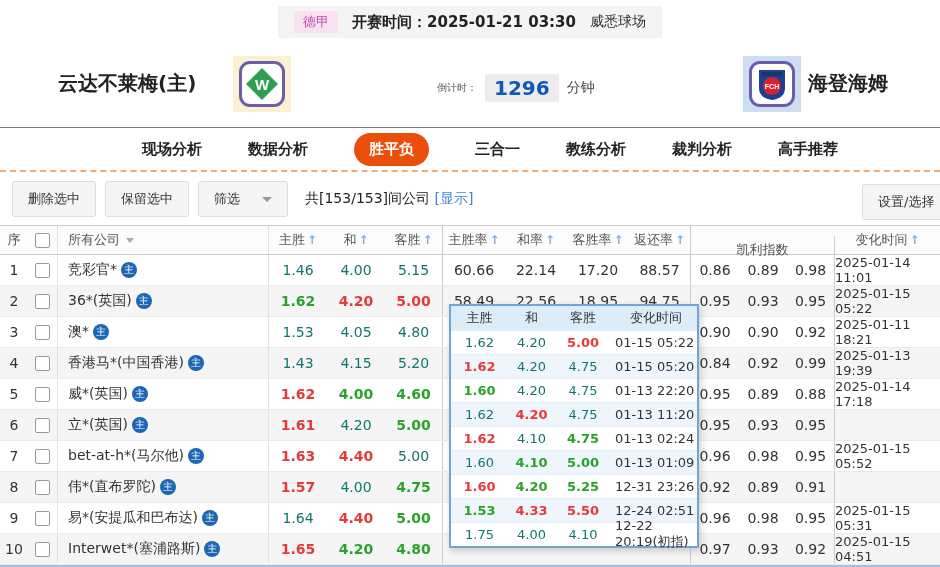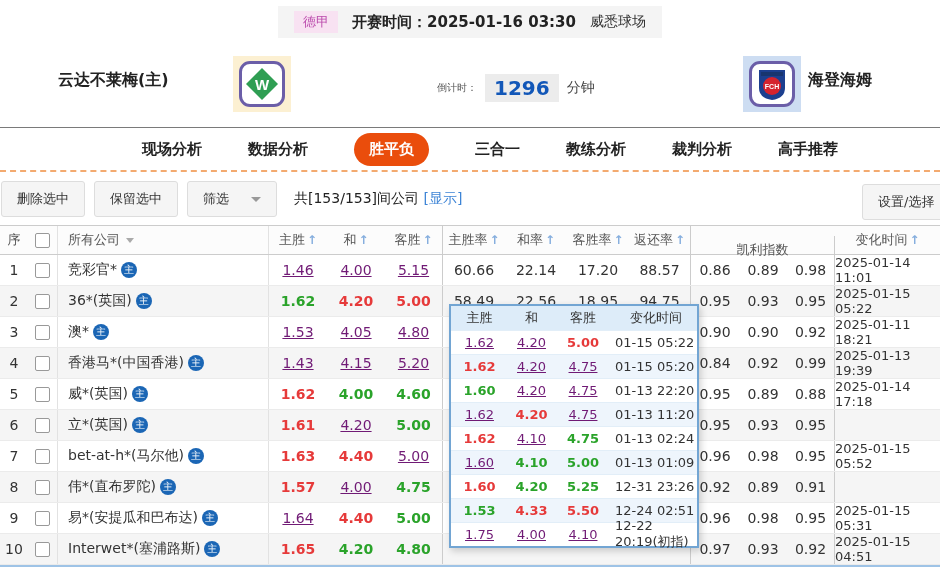--- a/index.html
+++ b/index.html
@@ -7,37 +7,37 @@
     width:940px;height:567px;position:relative;overflow:hidden;background:#fff;
     font-family:"DejaVu Sans","Liberation Sans",sans-serif;color:#333;
   }
   
   .topbar{position:absolute;top:6px;left:0;right:0;display:flex;justify-content:center;}
   .strip{display:flex;align-items:center;gap:14px;background:#f4f4f4;padding:5px 16px;}
   .league-badge{background:#f8e2f2;color:#bb4bad;padding:2px 9px;font-size:13px;}
   .kick{font-size:15px;font-weight:bold;color:#222;}
   .venue{font-size:14px;color:#333;}
   
-  .team-name{position:absolute;font-size:16px;font-weight:bold;color:#222;}
+  .team-name{position:absolute;font-size:20px;font-weight:bold;color:#222;}
   .home-name{left:58px;top:70px;}
   .away-name{left:808px;top:70px;}
   .logo-outer{position:absolute;top:56px;width:58px;height:56px;display:flex;align-items:center;justify-content:center;}
   .home-logo-outer{left:233px;background:#fcf0d2;}
   .away-logo-outer{left:743px;background:#cdddf2;}
   .logo-inner{width:46px;height:46px;background:#fff;border:3px solid #6b5ea8;border-radius:11px;display:flex;align-items:center;justify-content:center;box-sizing:border-box;}
   .countdown{position:absolute;left:437px;top:74px;display:flex;align-items:center;gap:8px;}
   .cd-label{font-size:10px;color:#555;}
   .cd-value{font-size:20px;font-weight:bold;color:#1257b8;background:#ececec;padding:2px 9px;}
   .cd-unit{font-size:14px;color:#444;}
   
   .nav{position:absolute;top:127px;left:0;right:0;height:45px;border-top:1px solid #7a7a7a;border-bottom:2px dashed #f3aa70;display:flex;justify-content:center;align-items:center;gap:46px;box-sizing:border-box;background:#fff;padding-left:40px;}
   .nav-tab{font-size:15px;font-weight:bold;color:#222;cursor:pointer;}
   .nav-tab.active{background:#ea4d0c;color:#fff;padding:7px 15px;border-radius:17px;}
   
-  .toolbar{position:absolute;top:176px;left:0;right:0;height:46px;display:flex;align-items:center;gap:9px;padding-left:1px;}
+  .toolbar{position:absolute;top:176px;left:0;right:0;height:46px;display:flex;align-items:center;gap:9px;padding-left:12px;}
   .btn{background:#f5f5f5;border:1px solid #ddd;border-radius:3px;padding:8px 15px;font-size:13px;color:#333;cursor:pointer;display:inline-flex;align-items:center;}
   .dd{justify-content:space-between;}
   .dd-live{width:94px;}
   .dd-filter{width:58px;}
   .caret{width:0;height:0;border-left:5px solid transparent;border-right:5px solid transparent;border-top:5px solid #999;margin-left:8px;}
   .count-text{font-size:14px;color:#222;margin-left:8px;}
   .show-link{color:#3d84d6;cursor:pointer;}
   .settings-btn{position:absolute;left:862px;top:8px;white-space:nowrap;}
   
   .table{position:absolute;top:225px;left:0;width:940px;}
@@ -52,21 +52,21 @@
   .c-odd3{border-right:1px solid #ccc;}
   .c-rate{width:62px;}
   .c-rate4{border-right:1px solid #ccc;}
   .c-kel{width:48px;}
   .c-kel3{border-right:1px solid #ccc;}
   .c-time{flex:1;font-size:13px;}
   .arrow{color:#85aede;font-weight:bold;margin-left:2px;font-size:12px;}
   .hcaret{width:0;height:0;border-left:4px solid transparent;border-right:4px solid transparent;border-top:5px solid #aaa;margin-left:6px;}
   .cb{width:13px;height:13px;border:1px solid #999;border-radius:2px;background:#fff;display:inline-block;cursor:pointer;}
   .zhu{width:16px;height:16px;border-radius:50%;background:#1b66b5;color:#fff;font-size:10px;display:inline-flex;align-items:center;justify-content:center;margin-left:4px;flex:none;}
-  .v-k{color:#701a75;text-decoration:underline;}
+  .v-k{color:#0f766e;}
   .v-r{color:#e63a3a;font-weight:bold;}
   .v-g{color:#2aa32a;font-weight:bold;}
   
   .popup{position:absolute;left:449px;top:304px;width:246px;border:2px solid #72a5d3;background:#fff;z-index:5;box-shadow:2px 3px 7px rgba(0,0,0,.18);}
   .p-title{height:26px;line-height:26px;background:#cae0f4;text-align:center;font-size:13px;font-weight:bold;color:#222;}
   .p-head{display:flex;height:24px;align-items:center;background:#ddecf9;font-size:13px;color:#333;}
   .p-row{display:flex;height:23px;align-items:center;font-size:13px;border-top:1px solid #e2eef8;}
   .p-row.even{background:#eef5fc;}
   .pc{display:flex;align-items:center;justify-content:center;box-sizing:border-box;flex:none;}
   .pc1{width:57px;}
@@ -74,21 +74,21 @@
   .pc3{width:56px;}
   .pc4{flex:1;justify-content:flex-start;padding-left:4px;}
   .bottom-line{position:absolute;left:0;right:0;bottom:0;height:2px;background:#9ec3e6;}
 </style>
 </head>
 <body>
 
 <div class="topbar">
   <div class="strip">
     <span class="league-badge">德甲</span>
-    <span class="kick"><span>开赛时间：</span><span>2025-01-16 03:30</span></span>
+    <span class="kick"><span>开赛时间：</span><span>2025-01-21 03:30</span></span>
     <span class="venue">威悉球场</span>
   </div>
 </div>
 
 <div class="team-name home-name">云达不莱梅(主)</div>
 <div class="logo-outer home-logo-outer">
   <div class="logo-inner">
     <svg width="34" height="34" viewBox="0 0 34 34">
       <polygon points="17,1 33,17 17,33 1,17" fill="#2f9e53"></polygon>
       <text x="17" y="23" text-anchor="middle" font-size="15" font-weight="bold" fill="#fff" font-family="sans-serif">W</text>

